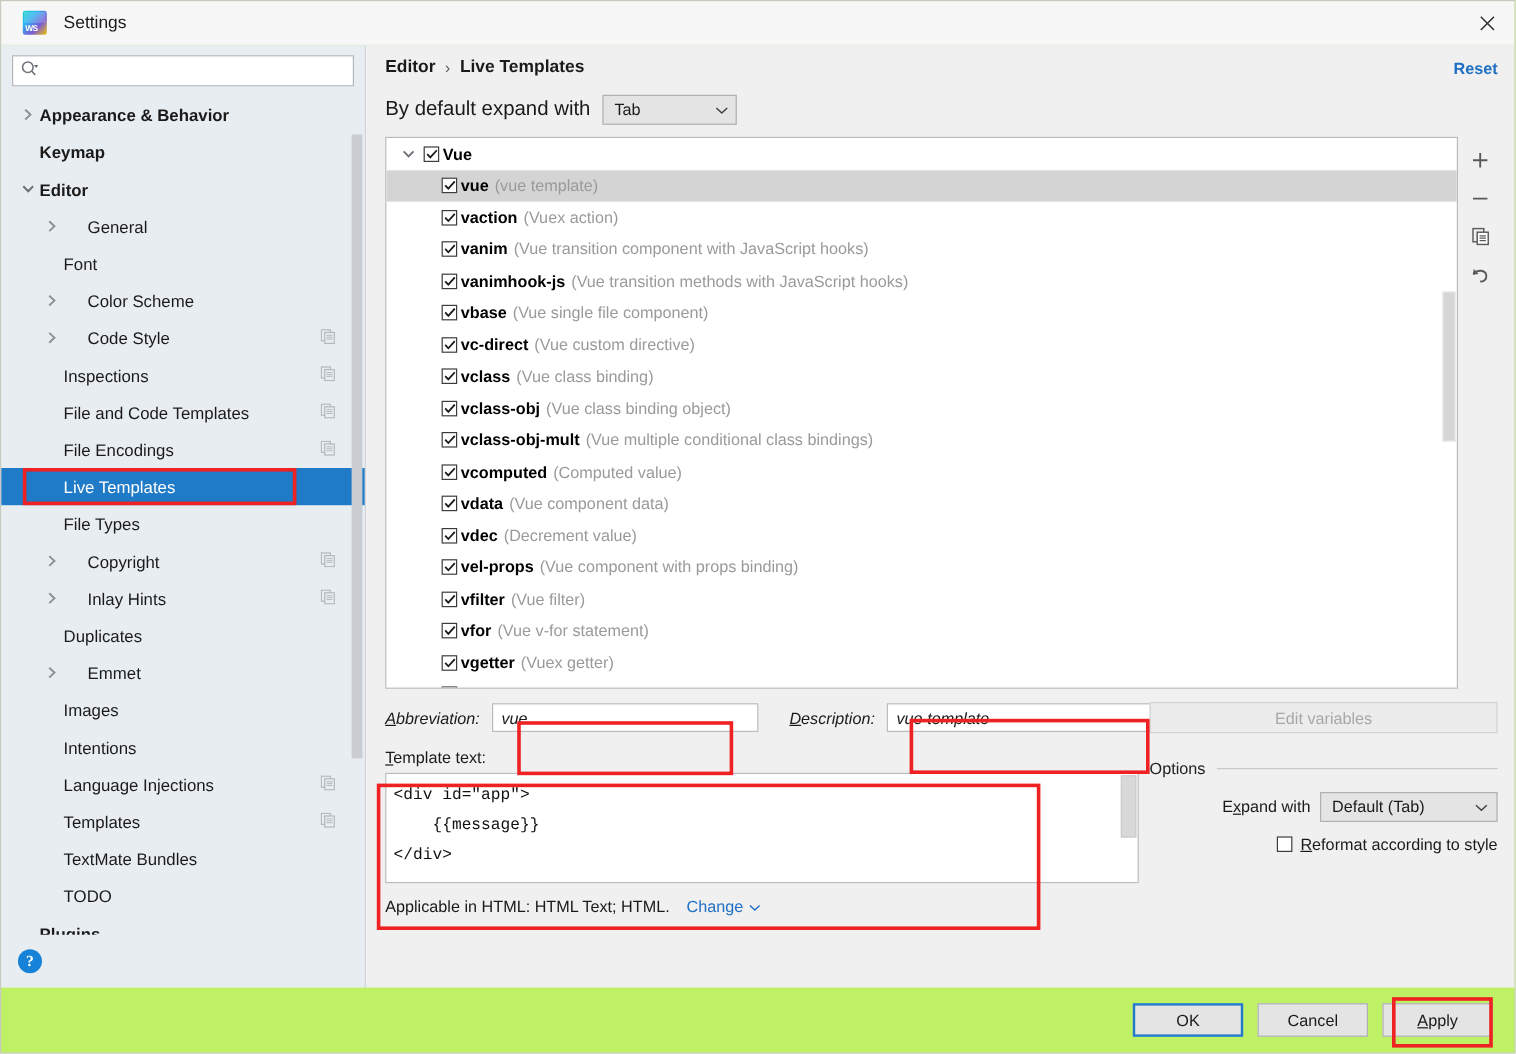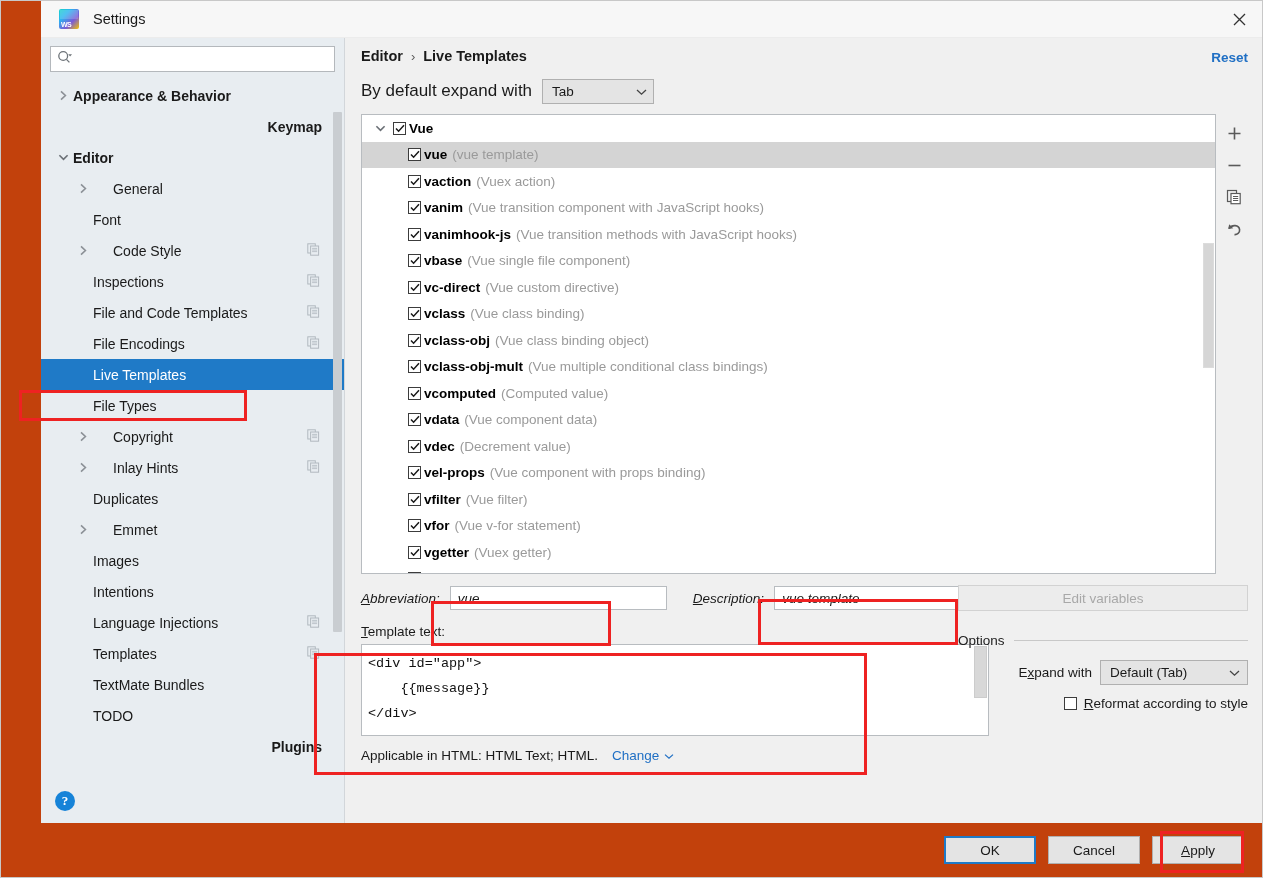--- a/index.html
+++ b/index.html
@@ -10,24 +10,24 @@
     background: #f0f0f0;
     font-family: "Liberation Sans", sans-serif;
     font-size: 13px;
     color: #1a1a1a;
     overflow: hidden;
     position: relative;
   }
   .win {
     position: absolute; left: 0; top: 0;
     width: 1263px; height: 878px;
-    background: #c2410c;
+    background: #bef264;
     border: 1px solid #c8c8c8;
     box-sizing: border-box;
-    display: flex; flex-direction: column; padding-left: 40px;
+    display: flex; flex-direction: column;
   }
 
   
   .titlebar {
     height: 36px; min-height: 36px;
     background: #f7f7f7;
     display: flex; align-items: center;
     position: relative;
     border-bottom: 1px solid #ececec;
   }
@@ -102,21 +102,21 @@
   .tree-row.selected { background: #1f7ac7; }
   .tree-row.selected .tree-label { color: #ffffff; }
   .copy-badge {
     position: absolute; right: 24px; top: 50%; transform: translateY(-50%);
     opacity: .85;
   }
   .lvl0 { padding-left: 14px; }
   .lvl1 { padding-left: 34px; gap: 20px; }
   .lvl1 .tree-label { }
   .lvl1.noarrow { padding-left: 52px; }
-  .lvl0.noarrow { padding-left: 32px; justify-content: flex-end; }
+  .lvl0.noarrow { padding-left: 32px; }
 
   
   .side-scroll {
     position: absolute; right: 2px; top: 74px;
     width: 9px; height: 660px;
   }
   .side-scroll .thumb {
     position: absolute; left: 0; top: 0;
     width: 9px; height: 520px;
     background: #c9cdd1; border-radius: 1px;
@@ -358,20 +358,28 @@
           </div>
           <div class="tree-row lvl1 noarrow">
             <span class="tree-label">Font</span>
           </div>
           <div class="tree-row lvl1">
             <span class="arrow">
               <svg width="9" height="11" viewBox="0 0 9 11">
                 <path d="M2 1.4 L6.4 5.5 L2 9.6" stroke="#8b9096" stroke-width="1.6" fill="none"></path>
               </svg>
             </span>
+            <span class="tree-label">Color Scheme</span>
+          </div>
+          <div class="tree-row lvl1">
+            <span class="arrow">
+              <svg width="9" height="11" viewBox="0 0 9 11">
+                <path d="M2 1.4 L6.4 5.5 L2 9.6" stroke="#8b9096" stroke-width="1.6" fill="none"></path>
+              </svg>
+            </span>
             <span class="tree-label">Code Style</span>
             <span class="copy-badge"><svg width="13" height="13" viewBox="0 0 13 13">
                 <rect x="0.8" y="0.8" width="7.5" height="9.2" stroke="#a8b0b7" stroke-width="1" fill="none"></rect>
                 <rect x="3.6" y="3" width="8" height="9.2" stroke="#a8b0b7" stroke-width="1" fill="#e8edf1"></rect>
                 <path d="M5.1 5.4 H10.1 M5.1 7 H10.1 M5.1 8.6 H10.1" stroke="#a8b0b7" stroke-width=".8"></path>
               </svg></span>
           </div>
           <div class="tree-row lvl1 noarrow">
             <span class="tree-label">Inspections</span>
             <span class="copy-badge"><svg width="13" height="13" viewBox="0 0 13 13">

